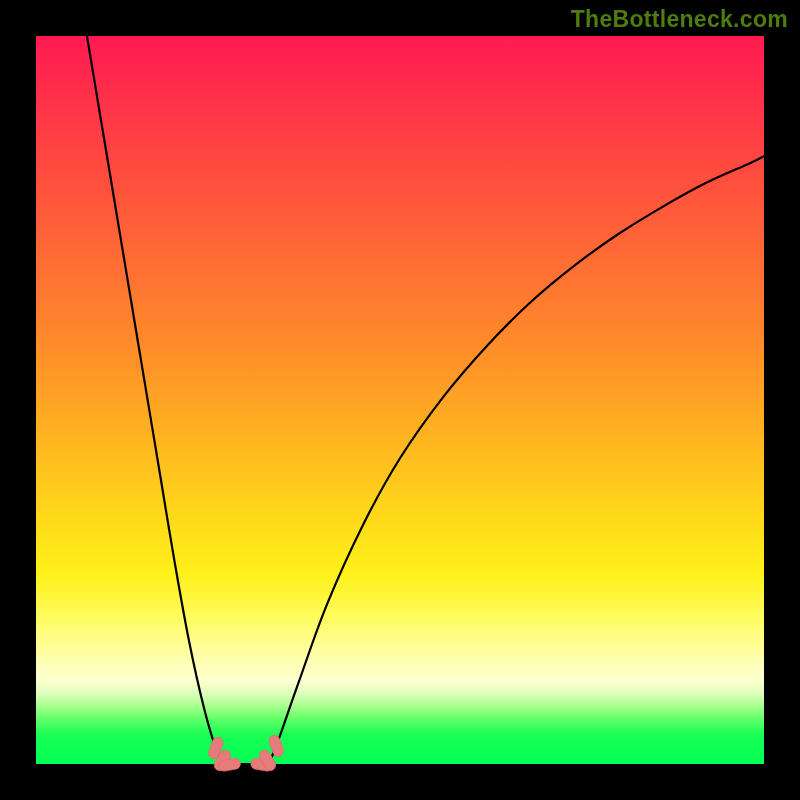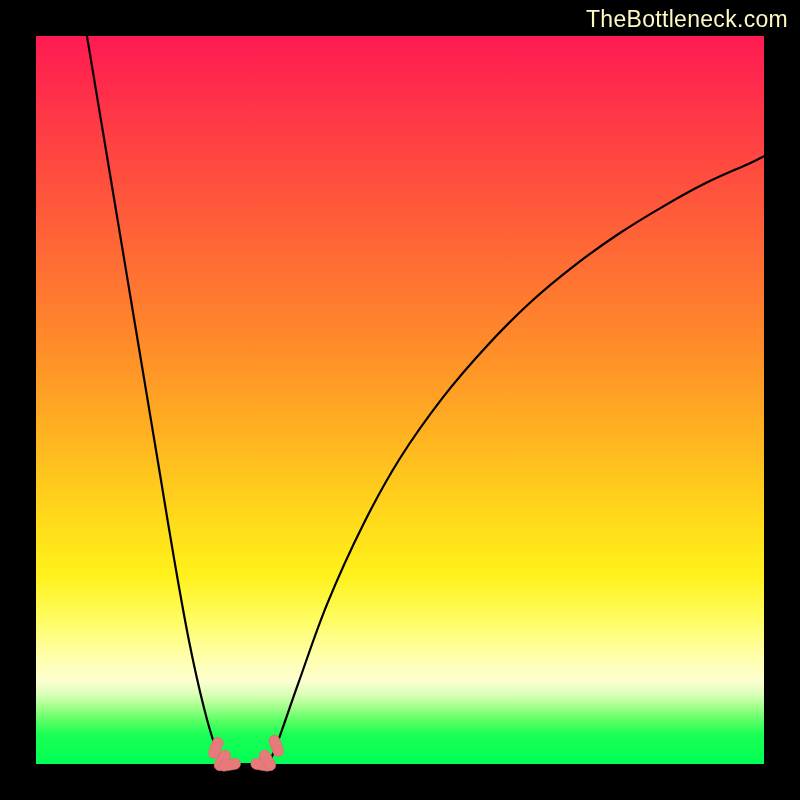--- a/index.html
+++ b/index.html
@@ -42,24 +42,24 @@
       #a8ff8e 92%,
       #5cff66 94%,
       #1aff55 96%,
       #00ff55 100%
     );
   }
   .watermark {
     position: absolute;
     top: 6px;
     right: 12px;
-    color: #fef9c3;
+    color: #4d7c0f;
     font-size: 23px;
     letter-spacing: 0.3px;
-    font-weight: 400;
+    font-weight: 700;
     user-select: none;
   }
   svg.curve {
     position: absolute;
     left: 0;
     top: 0;
     width: 728px;
     height: 728px;
     overflow: visible;
   }

